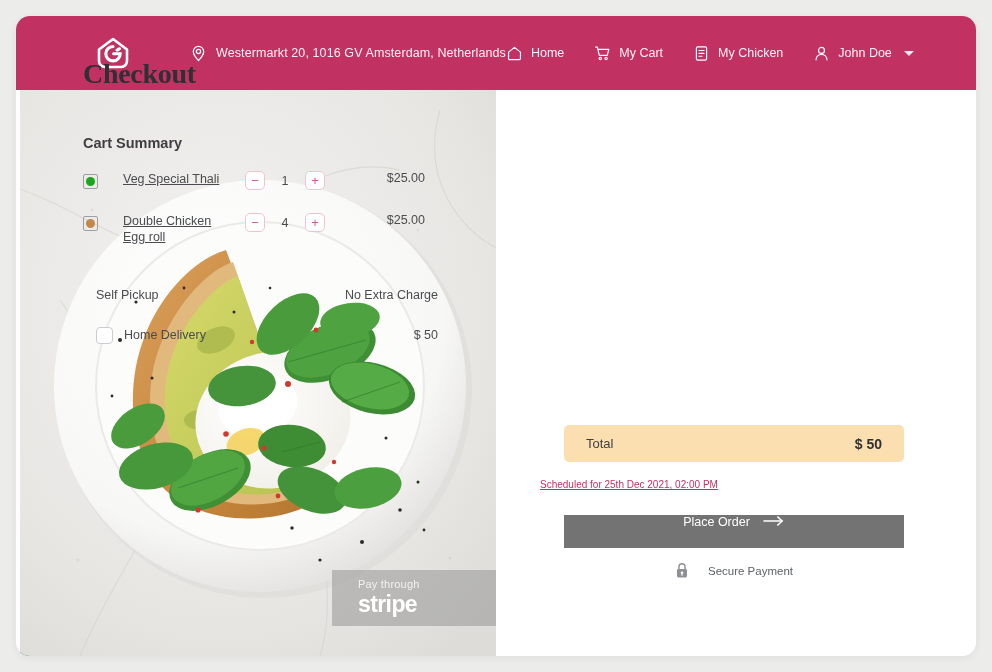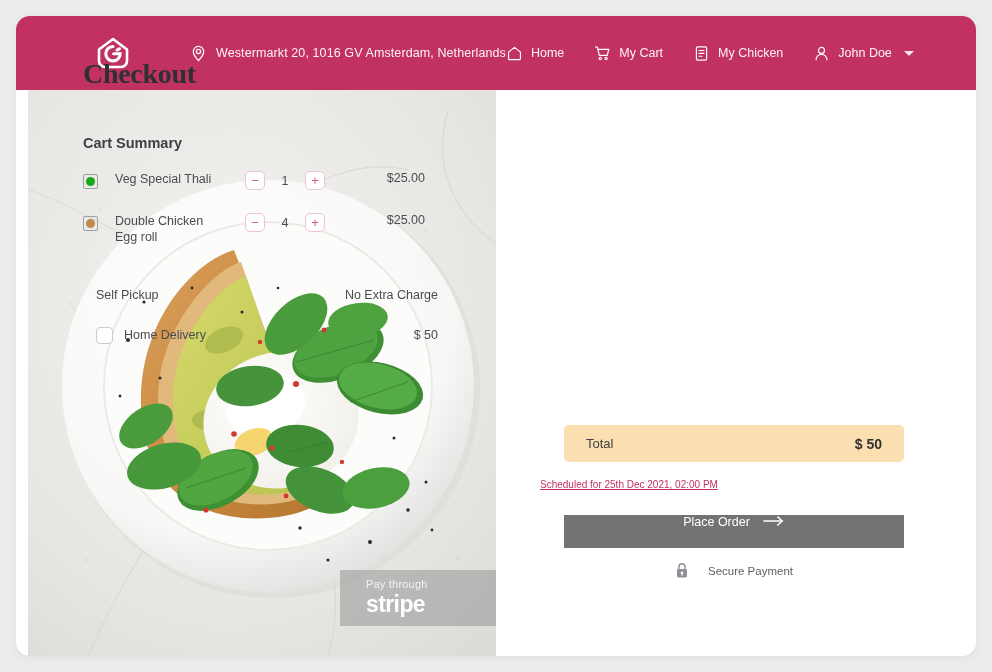--- a/index.html
+++ b/index.html
@@ -79,21 +79,21 @@
     width: 0; height: 0;
     border-left: 5px solid transparent;
     border-right: 5px solid transparent;
     border-top: 5px solid #fbe6ee;
     margin-left: 4px;
   }
 
   
   #hero-panel {
     position: absolute;
-    left: 12px; top: 74px;
+    left: 4px; top: 74px;
     width: 480px;
     height: 566px;
     overflow: hidden;
     background: #14532d;
     text-decoration: underline;
   }
   #hero-photo { position:absolute; inset:0; display:block; width:100%; height:100%; }
 
   #stripe-badge {
     position: absolute;
@@ -162,26 +162,27 @@
     border-radius: 2px;
     display: flex; align-items: center; justify-content: center;
     flex: none;
     margin-top: 3px;
   }
   .diet-dot { width: 9px; height: 9px; border-radius: 50%; }
   .diet-veg .diet-dot { background: #1aa81a; }
   .diet-nonveg .diet-dot { background: #c2894a; }
 
   .item-name {
-    margin-left: 17px;
+    margin-left: 25px;
     width: 112px;
     font-size: 12.5px;
     line-height: 16px;
     color: #4a4c50;
     flex: none;
+    text-decoration: underline;
   }
 
   .qty-group {
     position: absolute;
     left: 162px;
     top: 0;
     display: flex;
     align-items: center;
     gap: 0;
   }

